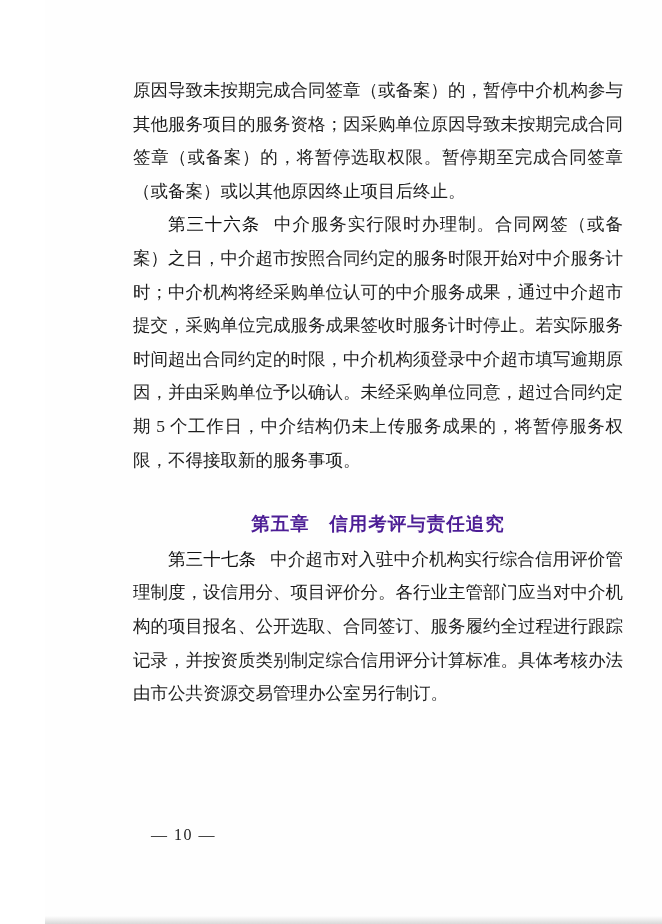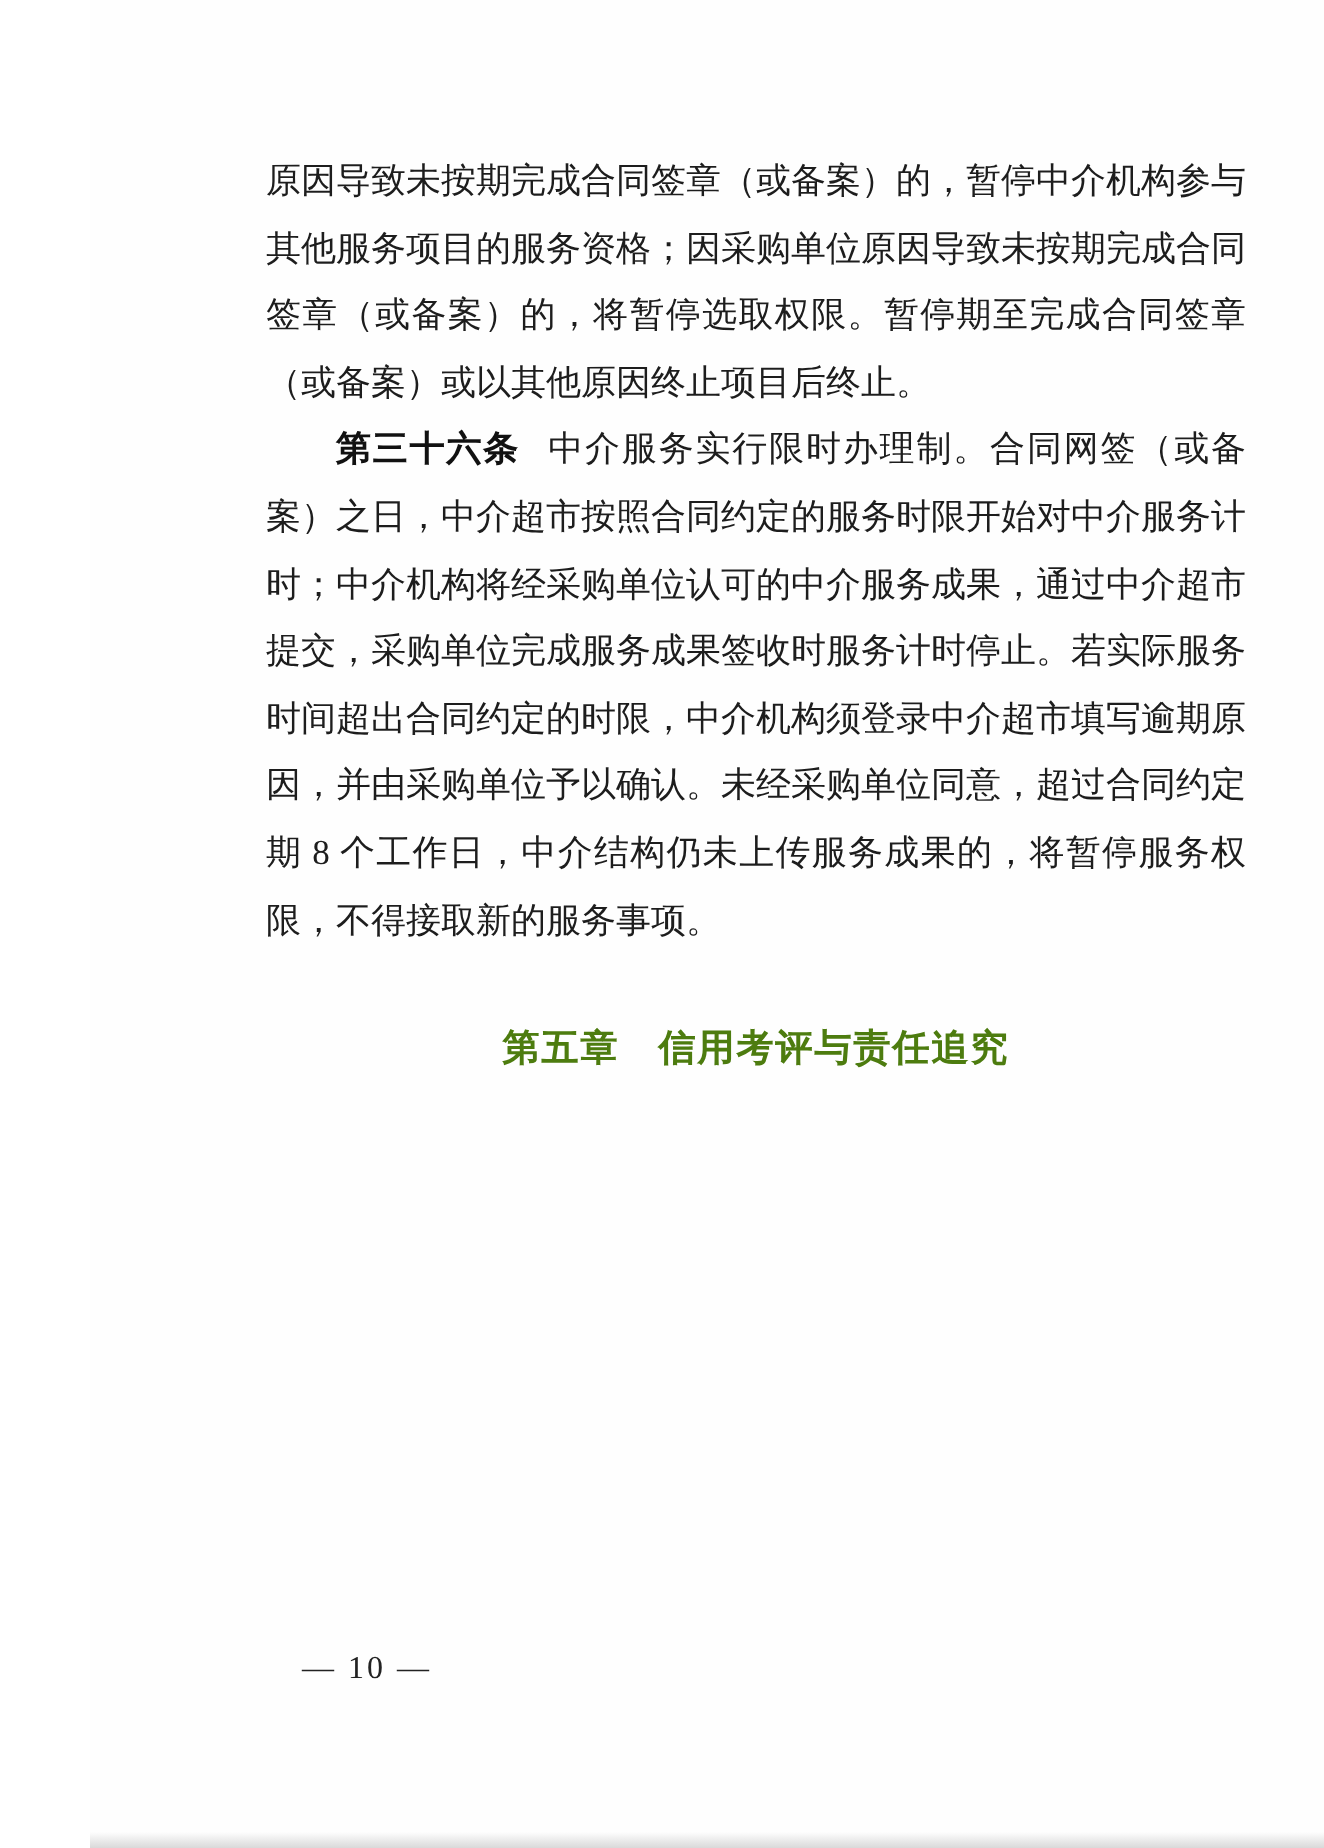--- a/index.html
+++ b/index.html
@@ -29,31 +29,31 @@
   }
   .para {
     margin: 0;
     text-indent: 2em;
   }
   .para.no-indent {
     text-indent: 0;
   }
   .article-no {
     font-family: "Liberation Sans", "DejaVu Sans", sans-serif;
-    font-weight: 700;
+    font-weight: 400;
     color: #111111;
     margin-right: 0.8em;
   }
   .chapter {
     font-family: Liberation Mono, monospace;
     font-weight: 700;
     font-size: 18.5px;
     line-height: 33.6px;
     letter-spacing: 1px;
-    color: #4d7c0f;
+    color: #4c1d95;
     text-align: center;
     text-indent: 0;
     margin: 32px 0 0 0;
   }
   .footer {
     position: absolute;
     left: 106px;
     top: 826px;
     font-size: 16px;
     letter-spacing: 1.5px;
@@ -78,24 +78,25 @@
 </style>
 </head>
 <body>
 
 <div class="sheet">
 
   <div class="text-block">
 
     <p class="para no-indent"><span>原因导致未按期完成合同签章（或备案）的，暂停中介机构参与其他服务项目的服务资格；因采购单位原因导致未按期完成合同签章（或备案）的，将暂停选取权限。暂停期至完成合同签章（或备案）或以其他原因终止项目后终止。</span></p>
 
-    <p class="para"><strong class="article-no">第三十六条</strong><span>中介服务实行限时办理制。合同网签（或备案）之日，中介超市按照合同约定的服务时限开始对中介服务计时；中介机构将经采购单位认可的中介服务成果，通过中介超市提交，采购单位完成服务成果签收时服务计时停止。若实际服务时间超出合同约定的时限，中介机构须登录中介超市填写逾期原因，并由采购单位予以确认。未经采购单位同意，超过合同约定期 8 个工作日，中介结构仍未上传服务成果的，将暂停服务权限，不得接取新的服务事项。</span></p>
+    <p class="para"><strong class="article-no">第三十六条</strong><span>中介服务实行限时办理制。合同网签（或备案）之日，中介超市按照合同约定的服务时限开始对中介服务计时；中介机构将经采购单位认可的中介服务成果，通过中介超市提交，采购单位完成服务成果签收时服务计时停止。若实际服务时间超出合同约定的时限，中介机构须登录中介超市填写逾期原因，并由采购单位予以确认。未经采购单位同意，超过合同约定期 5 个工作日，中介结构仍未上传服务成果的，将暂停服务权限，不得接取新的服务事项。</span></p>
 
     <h2 class="chapter">第五章　信用考评与责任追究</h2>
 
+    <p class="para"><strong class="article-no">第三十七条</strong><span>中介超市对入驻中介机构实行综合信用评价管理制度，设信用分、项目评价分。各行业主管部门应当对中介机构的项目报名、公开选取、合同签订、服务履约全过程进行跟踪记录，并按资质类别制定综合信用评分计算标准。具体考核办法由市公共资源交易管理办公室另行制订。</span></p>
 
 
   </div>
 
   <div class="footer">— 10 —</div>
 
   <div class="edge-right"></div>
   <div class="edge-bottom"></div>
 
 </div>

